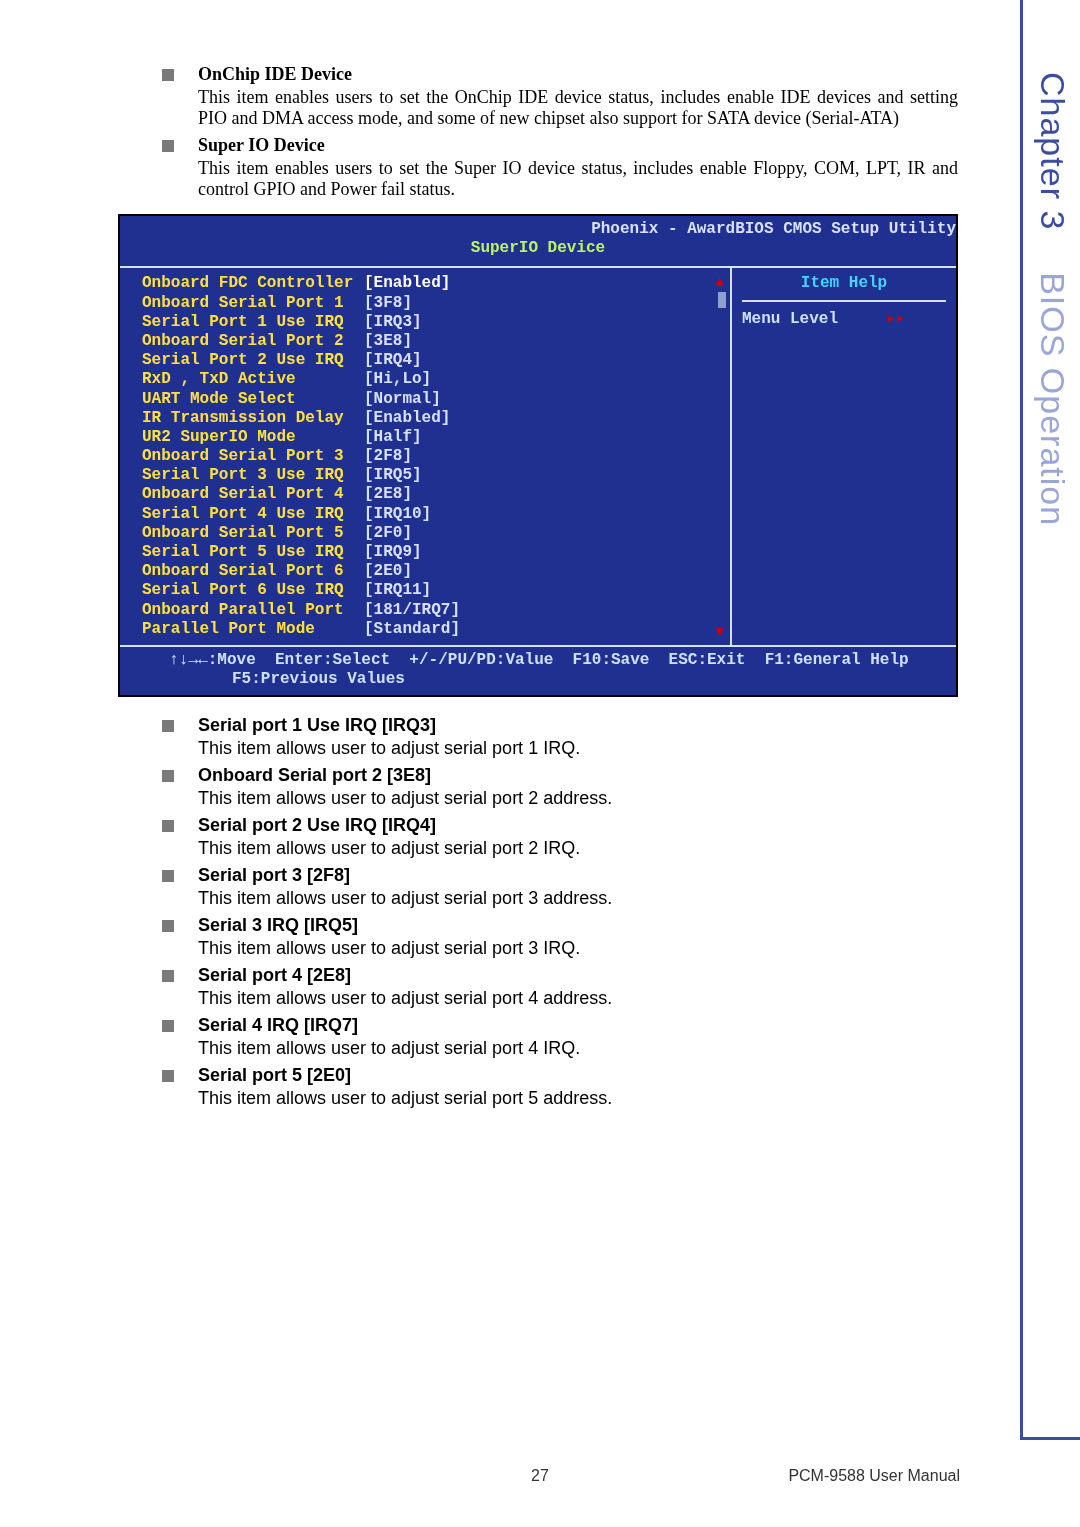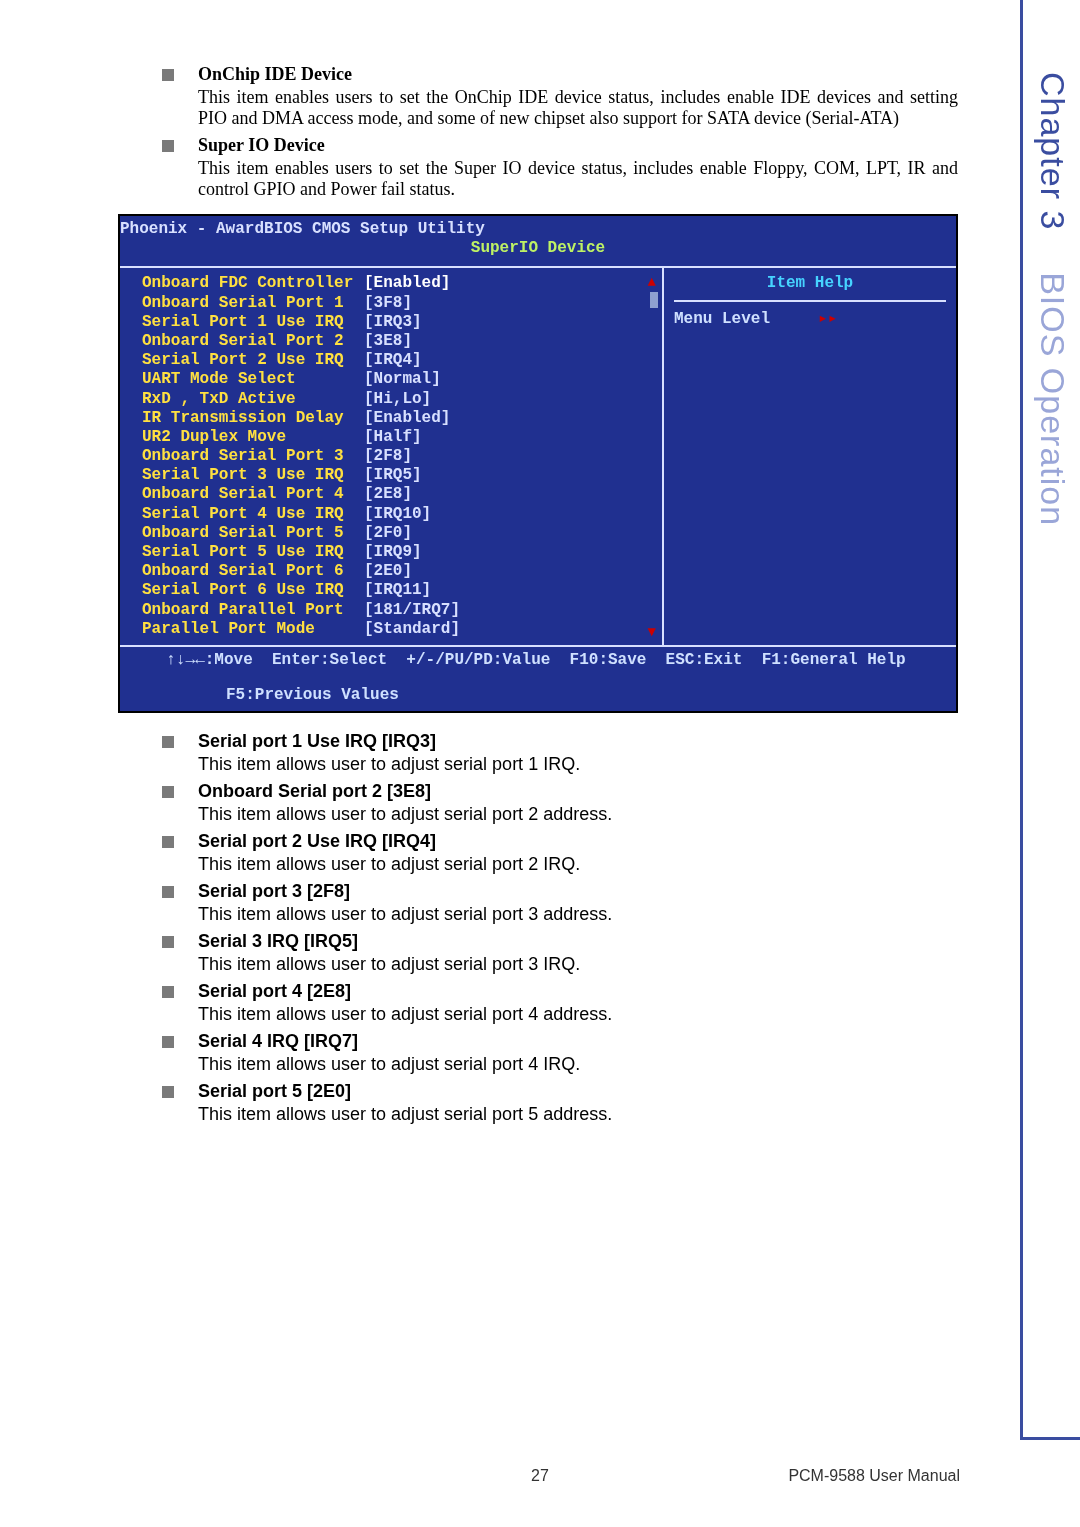--- a/index.html
+++ b/index.html
@@ -51,51 +51,51 @@
     margin: 14px 0 18px 0;
     background: #203090;
     color: #fff;
     font-family: "Courier New", monospace;
     font-size: 16px;
     line-height: 1.2;
     font-weight: bold;
     border: 2px solid #000;
     position: relative;
   }
-  .bios-topline { text-align: left; padding: 4px 0 0 0; color: #d8e0ff; }
+  .bios-topline { text-align: right; padding: 4px 0 0 0; color: #d8e0ff; }
   .bios-sub { text-align: center; color: #bef264; padding-bottom: 8px; }
   .bios-body { display: flex; border-top: 2px solid #d8e0ff; border-bottom: 2px solid #d8e0ff; }
   .bios-left {
     flex: 1; padding: 6px 8px 6px 22px;
     border-right: 2px solid #d8e0ff;
     position: relative;
   }
   .bios-right {
-    width: 292px; padding: 6px 10px;
+    width: 224px; padding: 6px 10px;
     color: #cfe0ff;
   }
   .bios-right-title { text-align: center; color: #46d3ff; margin-bottom: 6px; }
   .bios-right-divider { height: 2px; background: #d8e0ff; margin: 4px 0 8px 0; }
   .bios-row { display: flex; }
   .bios-label { width: 222px; color: #ffe040; }
   .bios-val { color: #d8e0ff; }
   .bios-val-selected { color: #fff; }
   .scroll-up {
     position: absolute; right: 6px; top: 6px;
     color: #c00; font-size: 14px;
   }
   .scroll-down {
     position: absolute; right: 6px; bottom: 4px;
     color: #c00; font-size: 14px;
   }
   .scroll-thumb {
     position: absolute; right: 4px; top: 24px;
     width: 8px; height: 16px; background: #8fa0d0;
   }
-  .bios-footer { padding: 4px 10px 6px 6px; color: #cfe0ff; display:flex; justify-content:center; flex-wrap:wrap;gap:16px; }
+  .bios-footer { padding: 4px 10px 6px 12px; color: #cfe0ff; display:flex; justify-content:center; flex-wrap:wrap; }
   .bios-footer span { white-space: pre; }
   .menu-level-arrows { color: #c00; }
   .list2 { margin-left: 44px; margin-top: 10px; }
   .footer {
     position: absolute;
     bottom: 60px;
     left: 0;
     width: 1080px;
     font-size: 16px;
     color: #333;
@@ -156,33 +156,33 @@
             </div>
             <div class="bios-row">
               <span class="bios-label">Onboard Serial Port 2</span>
               <span class="bios-val">[3E8]</span>
             </div>
             <div class="bios-row">
               <span class="bios-label">Serial Port 2 Use IRQ</span>
               <span class="bios-val">[IRQ4]</span>
             </div>
             <div class="bios-row">
+              <span class="bios-label">RxD , TxD Active</span>
+              <span class="bios-val">[Hi,Lo]</span>
+            </div>
+            <div class="bios-row">
               <span class="bios-label">UART Mode Select</span>
               <span class="bios-val">[Normal]</span>
             </div>
             <div class="bios-row">
-              <span class="bios-label">RxD , TxD Active</span>
-              <span class="bios-val">[Hi,Lo]</span>
-            </div>
-            <div class="bios-row">
               <span class="bios-label">IR Transmission Delay</span>
               <span class="bios-val">[Enabled]</span>
             </div>
             <div class="bios-row">
-              <span class="bios-label">UR2 Duplex Move</span>
+              <span class="bios-label">UR2 SuperIO Mode</span>
               <span class="bios-val">[Half]</span>
             </div>
             <div class="bios-row">
               <span class="bios-label">Onboard Serial Port 3</span>
               <span class="bios-val">[2F8]</span>
             </div>
             <div class="bios-row">
               <span class="bios-label">Serial Port 3 Use IRQ</span>
               <span class="bios-val">[IRQ5]</span>
             </div>

